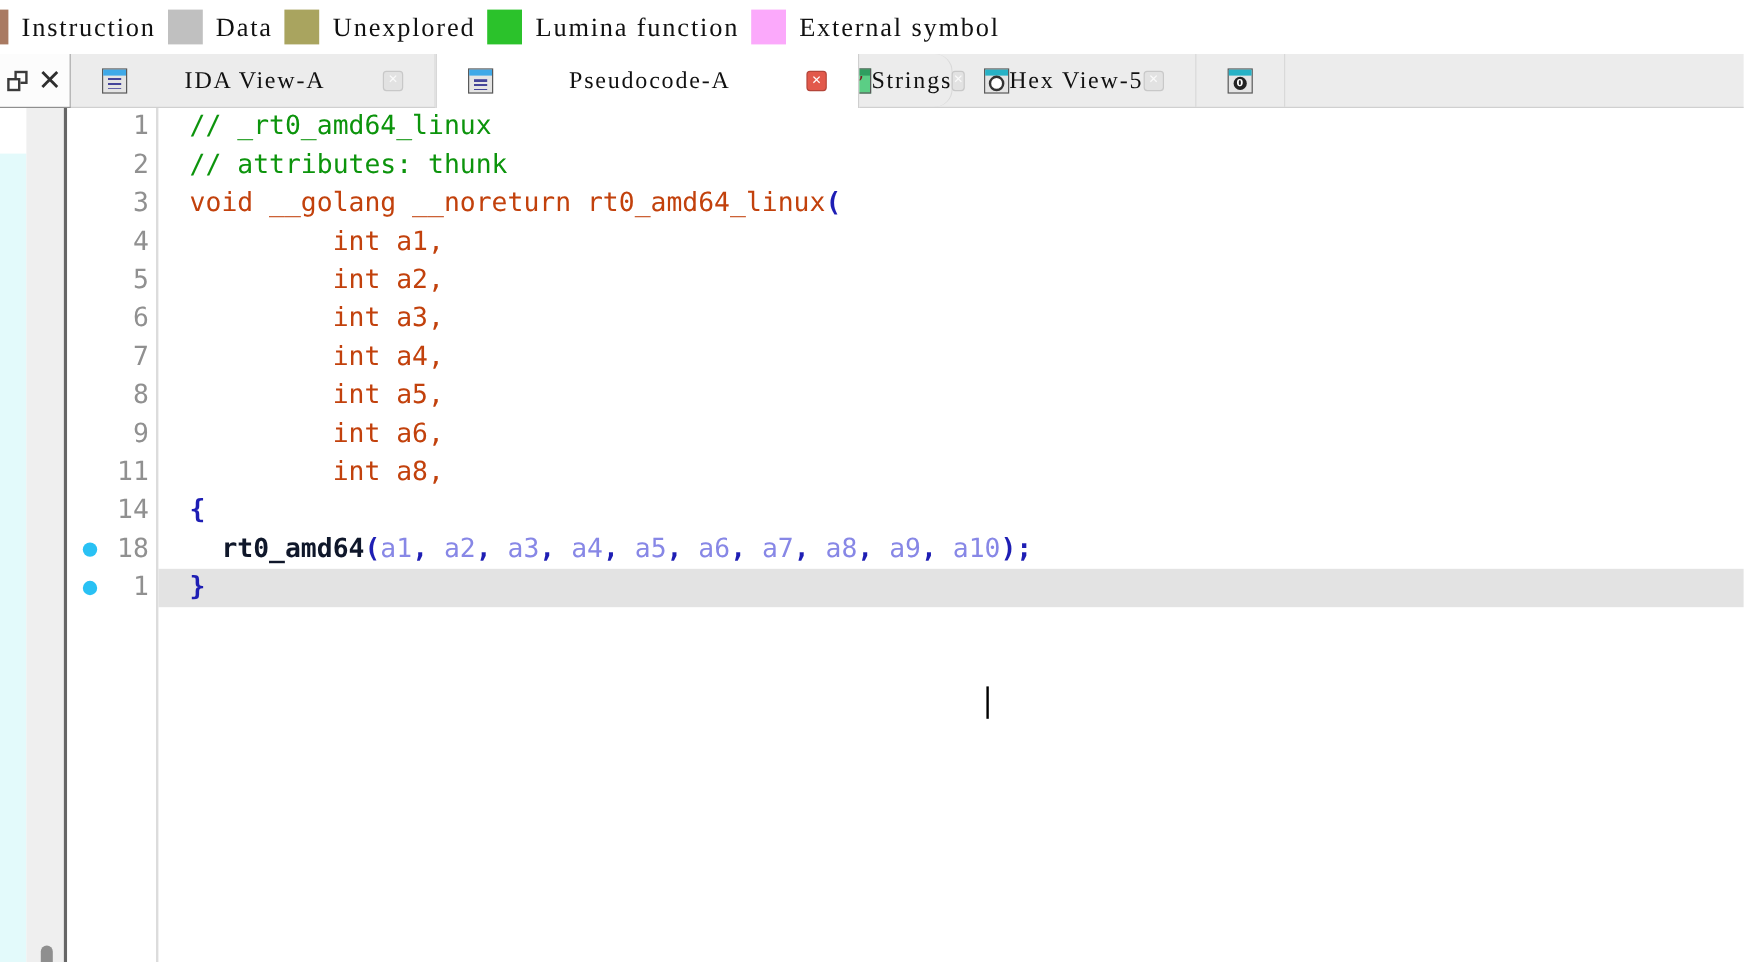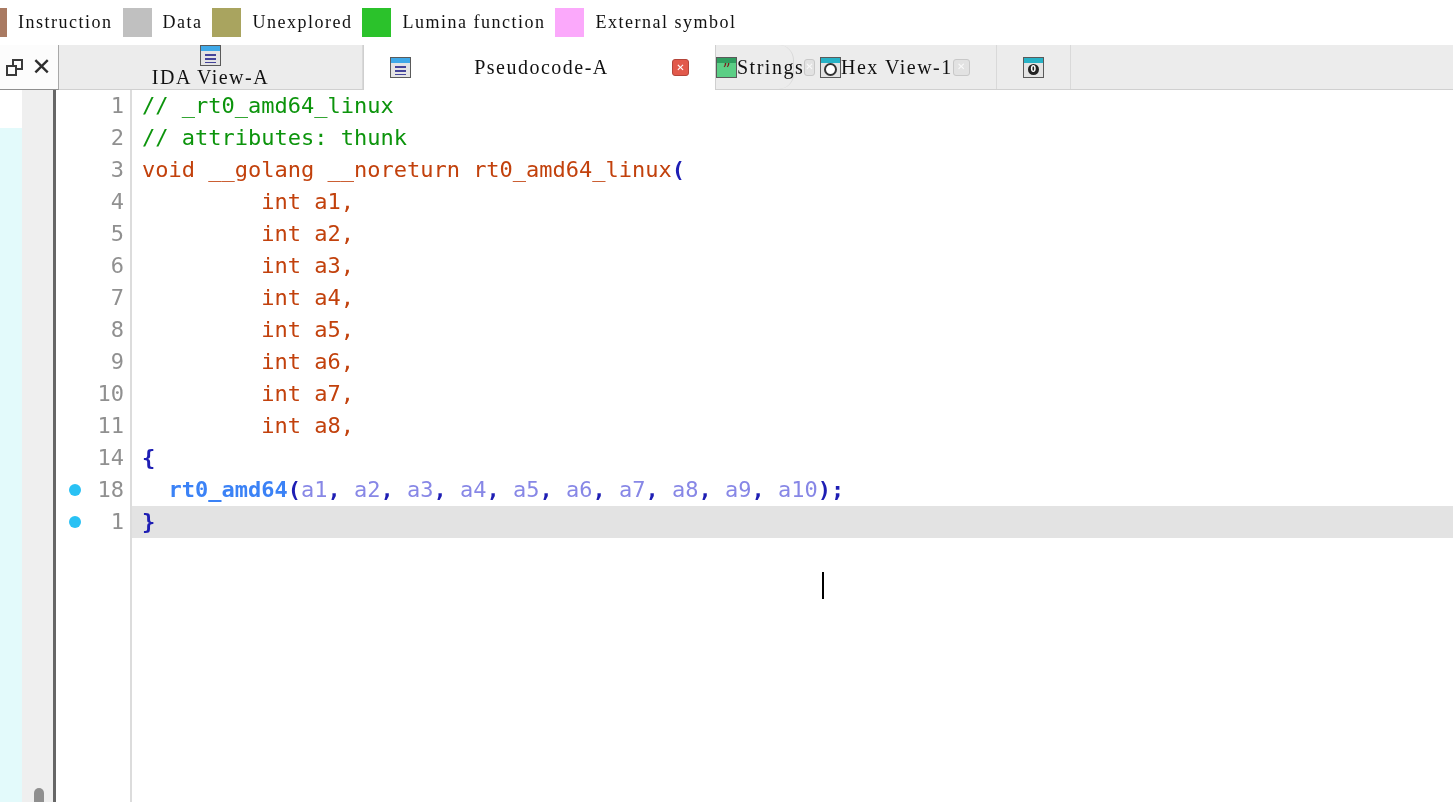--- a/index.html
+++ b/index.html
@@ -5,43 +5,43 @@
   * { margin:0; padding:0; box-sizing:border-box; }
   html,body { width:1453px; height:802px; background:#fff; overflow:hidden;
               font-family:"Liberation Serif","DejaVu Serif",serif; }
 
   
   .legend-bar { position:absolute; top:0; left:0; width:1453px; height:45px;
                 background:#fff; display:flex; align-items:center; }
   .legend-item { display:flex; align-items:center; margin-right:10px; }
   .legend-swatch { width:29px; height:29px; flex:0 0 auto; }
   .legend-item:first-child .legend-swatch { width:7px; }
-  .legend-label { font-size:18px; color:#111; margin-left:11px; letter-spacing:1.5px; white-space:nowrap; }
+  .legend-label { font-size:22px; color:#111; margin-left:11px; letter-spacing:1.5px; white-space:nowrap; }
 
   
   .tab-strip { position:absolute; top:45px; left:0; width:1453px; height:45px;
                background:#ececec; display:flex; }
   .strip-border { position:absolute; left:0; right:0; bottom:0; height:1px; background:#d0d0d0; }
   .dock-block { width:59px; height:45px; background:#fcfcfc; display:flex; align-items:center;
                 justify-content:center; gap:8px; border-right:1px solid #a8a8a8;
                 border-bottom:1px solid #8f8f8f; position:relative; z-index:2; }
   .float-icon { position:relative; width:17px; height:17px; }
   .float-icon .fb { position:absolute; top:0; right:0; width:11px; height:11px; border:2px solid #3a3a3a; }
   .float-icon .ff { position:absolute; bottom:0; left:0; width:11px; height:11px;
                     border:2px solid #3a3a3a; background:#fcfcfc; }
   .dock-close { font-family:"DejaVu Sans",sans-serif; font-size:24px; font-weight:bold;
                 color:#2e2e2e; line-height:1; cursor:default; }
 
   .tab { height:44px; display:flex; align-items:center; padding:0 26px;
          border-right:1px solid #d9d9d9; position:relative; }
   .tab:nth-of-type(1) { width:329px; }
   .tab:nth-of-type(2) { width:330px; }
-  .tab:nth-of-type(3) { width:304px;flex-direction:column; }
+  .tab:nth-of-type(3) { width:304px; }
   .tab:nth-of-type(4) { width:353px; }
-  .tab:nth-of-type(5) { width:78px; justify-content:space-between; padding:0;border-radius:15px; }
+  .tab:nth-of-type(5) { width:78px; justify-content:center; padding:0;border-radius:15px; }
   .tab.active { background:#fff; height:45px; z-index:1;
                 border-left:1px solid #cfcfcf; border-right:1px solid #cfcfcf;justify-content:flex-end; }
   .tab-label { flex:1; text-align:center; font-size:20px; color:#111;
                letter-spacing:1.5px; white-space:nowrap; }
   .tab-close { width:17px; height:17px; border-radius:3px; background:#e2e2e2;
                border:1px solid #c8c8c8; color:#fafafa; font-family:"DejaVu Sans",sans-serif;
                font-size:10px; font-weight:bold; display:flex; align-items:center;
                justify-content:center; line-height:1; }
   .tab-close.red { background:#e2594b; border-color:#b4453a; color:#fff; }
 
@@ -78,30 +78,30 @@
   .scroll-thumb { position:absolute; left:12px; bottom:0; width:10px; height:14px;
                   background:#8f8f8f; border-radius:5px 5px 0 0; }
   .dark-line { width:3px; background:#666; }
 
   .code-view { flex:1; position:relative; background:#fff;
                font-family:"DejaVu Sans Mono","Liberation Mono",monospace;
                font-size:22px; line-height:32px; }
   .gutter-sep { position:absolute; left:74px; top:0; bottom:0; width:2px; background:#dcdcdc; }
   .code-row { display:flex; height:32px; position:relative; }
   .line-num { width:74px; text-align:right; padding-right:6px; color:#909090; flex:0 0 auto; }
-  .code-text { flex:1; padding-left:10px; white-space:pre; margin-left:2px; }
+  .code-text { flex:1; padding-left:26px; white-space:pre; margin-left:2px; }
   .code-row.hl .code-text { background:#e3e3e3; }
   .marker-dot { position:absolute; left:13px; top:10px; width:12px; height:12px;
                 border-radius:50%; background:#29c1f4; display:none; }
   .code-row.dotted .marker-dot { display:block; }
 
   .seg.cmt  { color:#0c940c; }
   .seg.gray { color:#c2410c; }
   .seg.pun  { color:#1e1eb4; font-weight:bold; }
-  .seg.call { color:#3b82f6; font-weight:bold; }
+  .seg.call { color:#0f172a; font-weight:bold; }
   .seg.var  { color:#8787e6; }
 
   .caret { position:absolute; left:766px; top:482px; width:2px; height:27px;
            background:#000; z-index:3; }
 </style>
 </head>
 <body>
 
 <div class="legend-bar" id="legendBar">
   <div class="legend-item">
@@ -165,21 +165,21 @@
     </span>
     <span class="tab-label">Strings</span>
     <span class="tab-close">✕</span>
   </div>
 
   <div class="tab">
     <span class="tab-icon" data-icon="hex-view">
       <span class="ti-bar"></span>
         <span class="ti-body"></span>
     </span>
-    <span class="tab-label">Hex View-1</span>
+    <span class="tab-label">Hex View-5</span>
     <span class="tab-close">✕</span>
   </div>
 
   <div class="tab">
     <span class="tab-icon" data-icon="info">
       <span class="ti-bar"></span>
         <span class="ti-body"></span>
     </span>
 
   </div>
@@ -245,25 +245,20 @@
     <span class="line-num">8</span>
     <span class="code-text"><span class="seg gray">         int a5,</span></span>
   </div>
 
   <div class="code-row">
 
     <span class="line-num">9</span>
     <span class="code-text"><span class="seg gray">         int a6,</span></span>
   </div>
 
-  <div class="code-row">
-
-    <span class="line-num">10</span>
-    <span class="code-text"><span class="seg gray">         int a7,</span></span>
-  </div>
 
   <div class="code-row">
 
     <span class="line-num">11</span>
     <span class="code-text"><span class="seg gray">         int a8,</span></span>
   </div>
 
 
 
   <div class="code-row">

